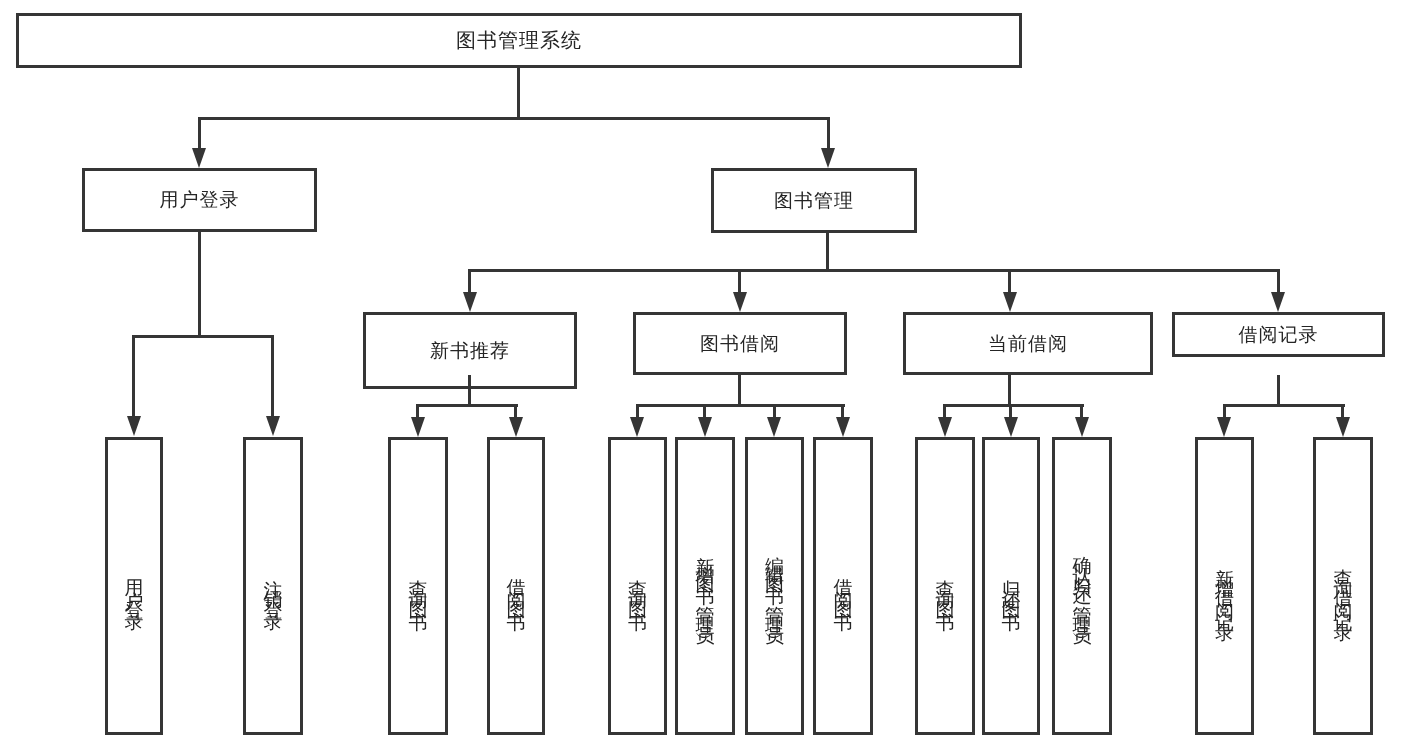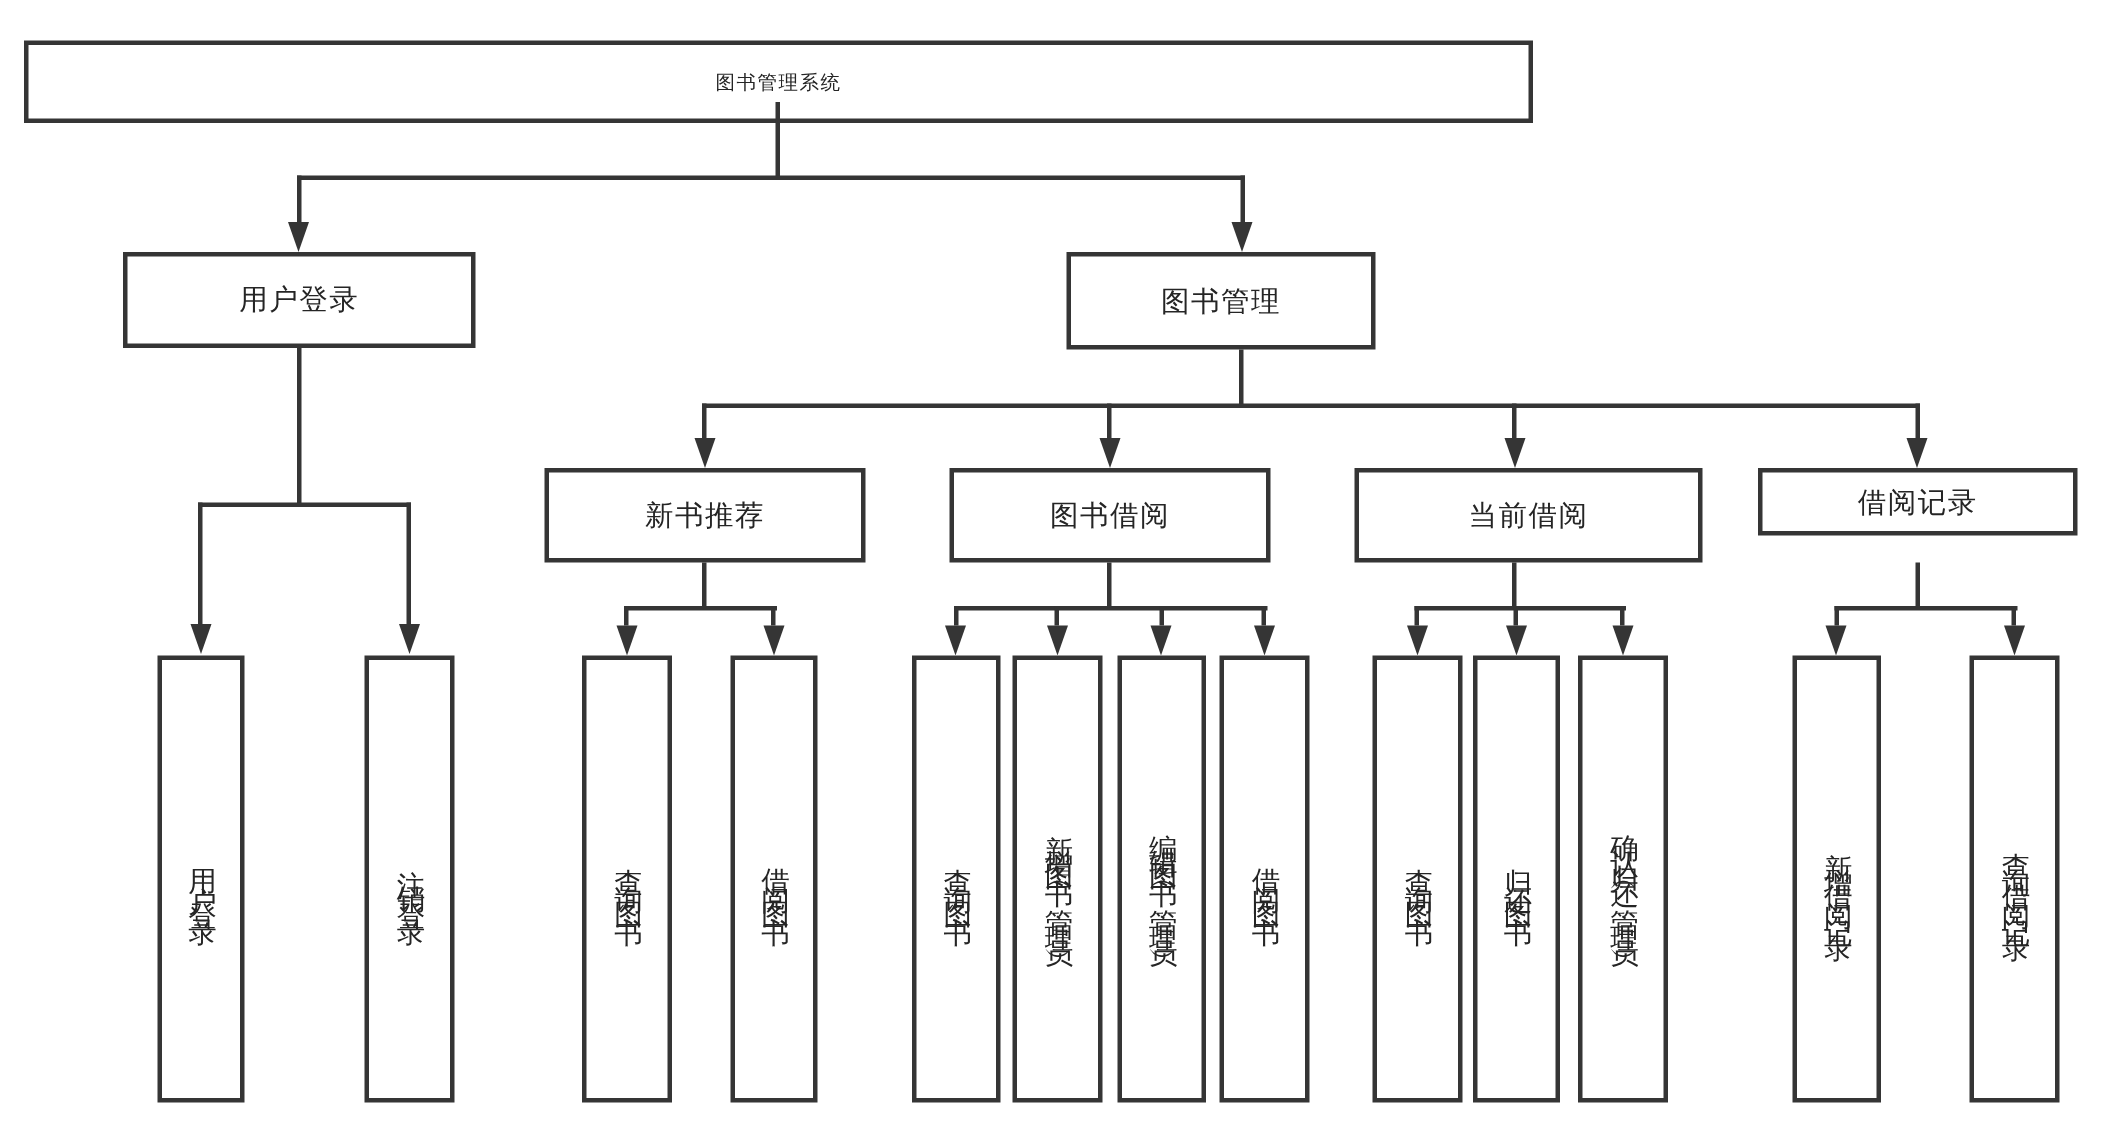--- a/index.html
+++ b/index.html
@@ -20,21 +20,21 @@
   
   .hbox{
     position:absolute;
     box-sizing:border-box;
     border:3px solid var(--line);
     background:var(--background);
     display:flex;align-items:center;justify-content:center;
     font-size:19px;letter-spacing:1px;
     white-space:nowrap;
   }
-  .hbox.root{font-size:13px;margin-top:14px;}
+  .hbox.root{font-size:20px;}
   
   .vbox{
     position:absolute;
     box-sizing:border-box;
     top:437px;height:298px;
     border:3px solid var(--line);
     background:var(--background);
     display:flex;align-items:center;justify-content:center;
     writing-mode:vertical-rl;
     text-orientation:mixed;
@@ -90,23 +90,23 @@
   <div class="hl" style="left:468px;top:269px;width:812px;"></div>
   <div class="vl" style="left:468px;top:269px;height:24px;"></div>
   <div class="ar" style="left:463px;top:292px;"></div>
   <div class="vl" style="left:738px;top:269px;height:24px;"></div>
   <div class="ar" style="left:733px;top:292px;"></div>
   <div class="vl" style="left:1008px;top:269px;height:24px;"></div>
   <div class="ar" style="left:1003px;top:292px;"></div>
   <div class="vl" style="left:1277px;top:269px;height:24px;"></div>
   <div class="ar" style="left:1271px;top:292px;"></div>
 
-  <div class="hbox" style="left:363px;top:312px;width:214px;height:63px;">新书推荐</div>
+  <div class="hbox" style="left:363px;top:312px;width:214px;height:77px;">新书推荐</div>
   <div class="hbox" style="left:633px;top:312px;width:214px;height:63px;">图书借阅</div>
-  <div class="hbox" style="left:903px;top:312px;width:232px;height:63px;">当前借阅</div>
+  <div class="hbox" style="left:903px;top:312px;width:250px;height:63px;">当前借阅</div>
   <div class="hbox" style="left:1172px;top:312px;width:213px;height:45px;">借阅记录</div>
 
   <div class="vl" style="left:468px;top:375px;height:31px;"></div>
   <div class="hl" style="left:416px;top:404px;width:102px;"></div>
   <div class="vl" style="left:416px;top:404px;height:13px;"></div>
   <div class="ar" style="left:411px;top:417px;"></div>
   <div class="vl" style="left:514px;top:404px;height:13px;"></div>
   <div class="ar" style="left:509px;top:417px;"></div>
 
   <div class="vl" style="left:738px;top:375px;height:31px;"></div>

